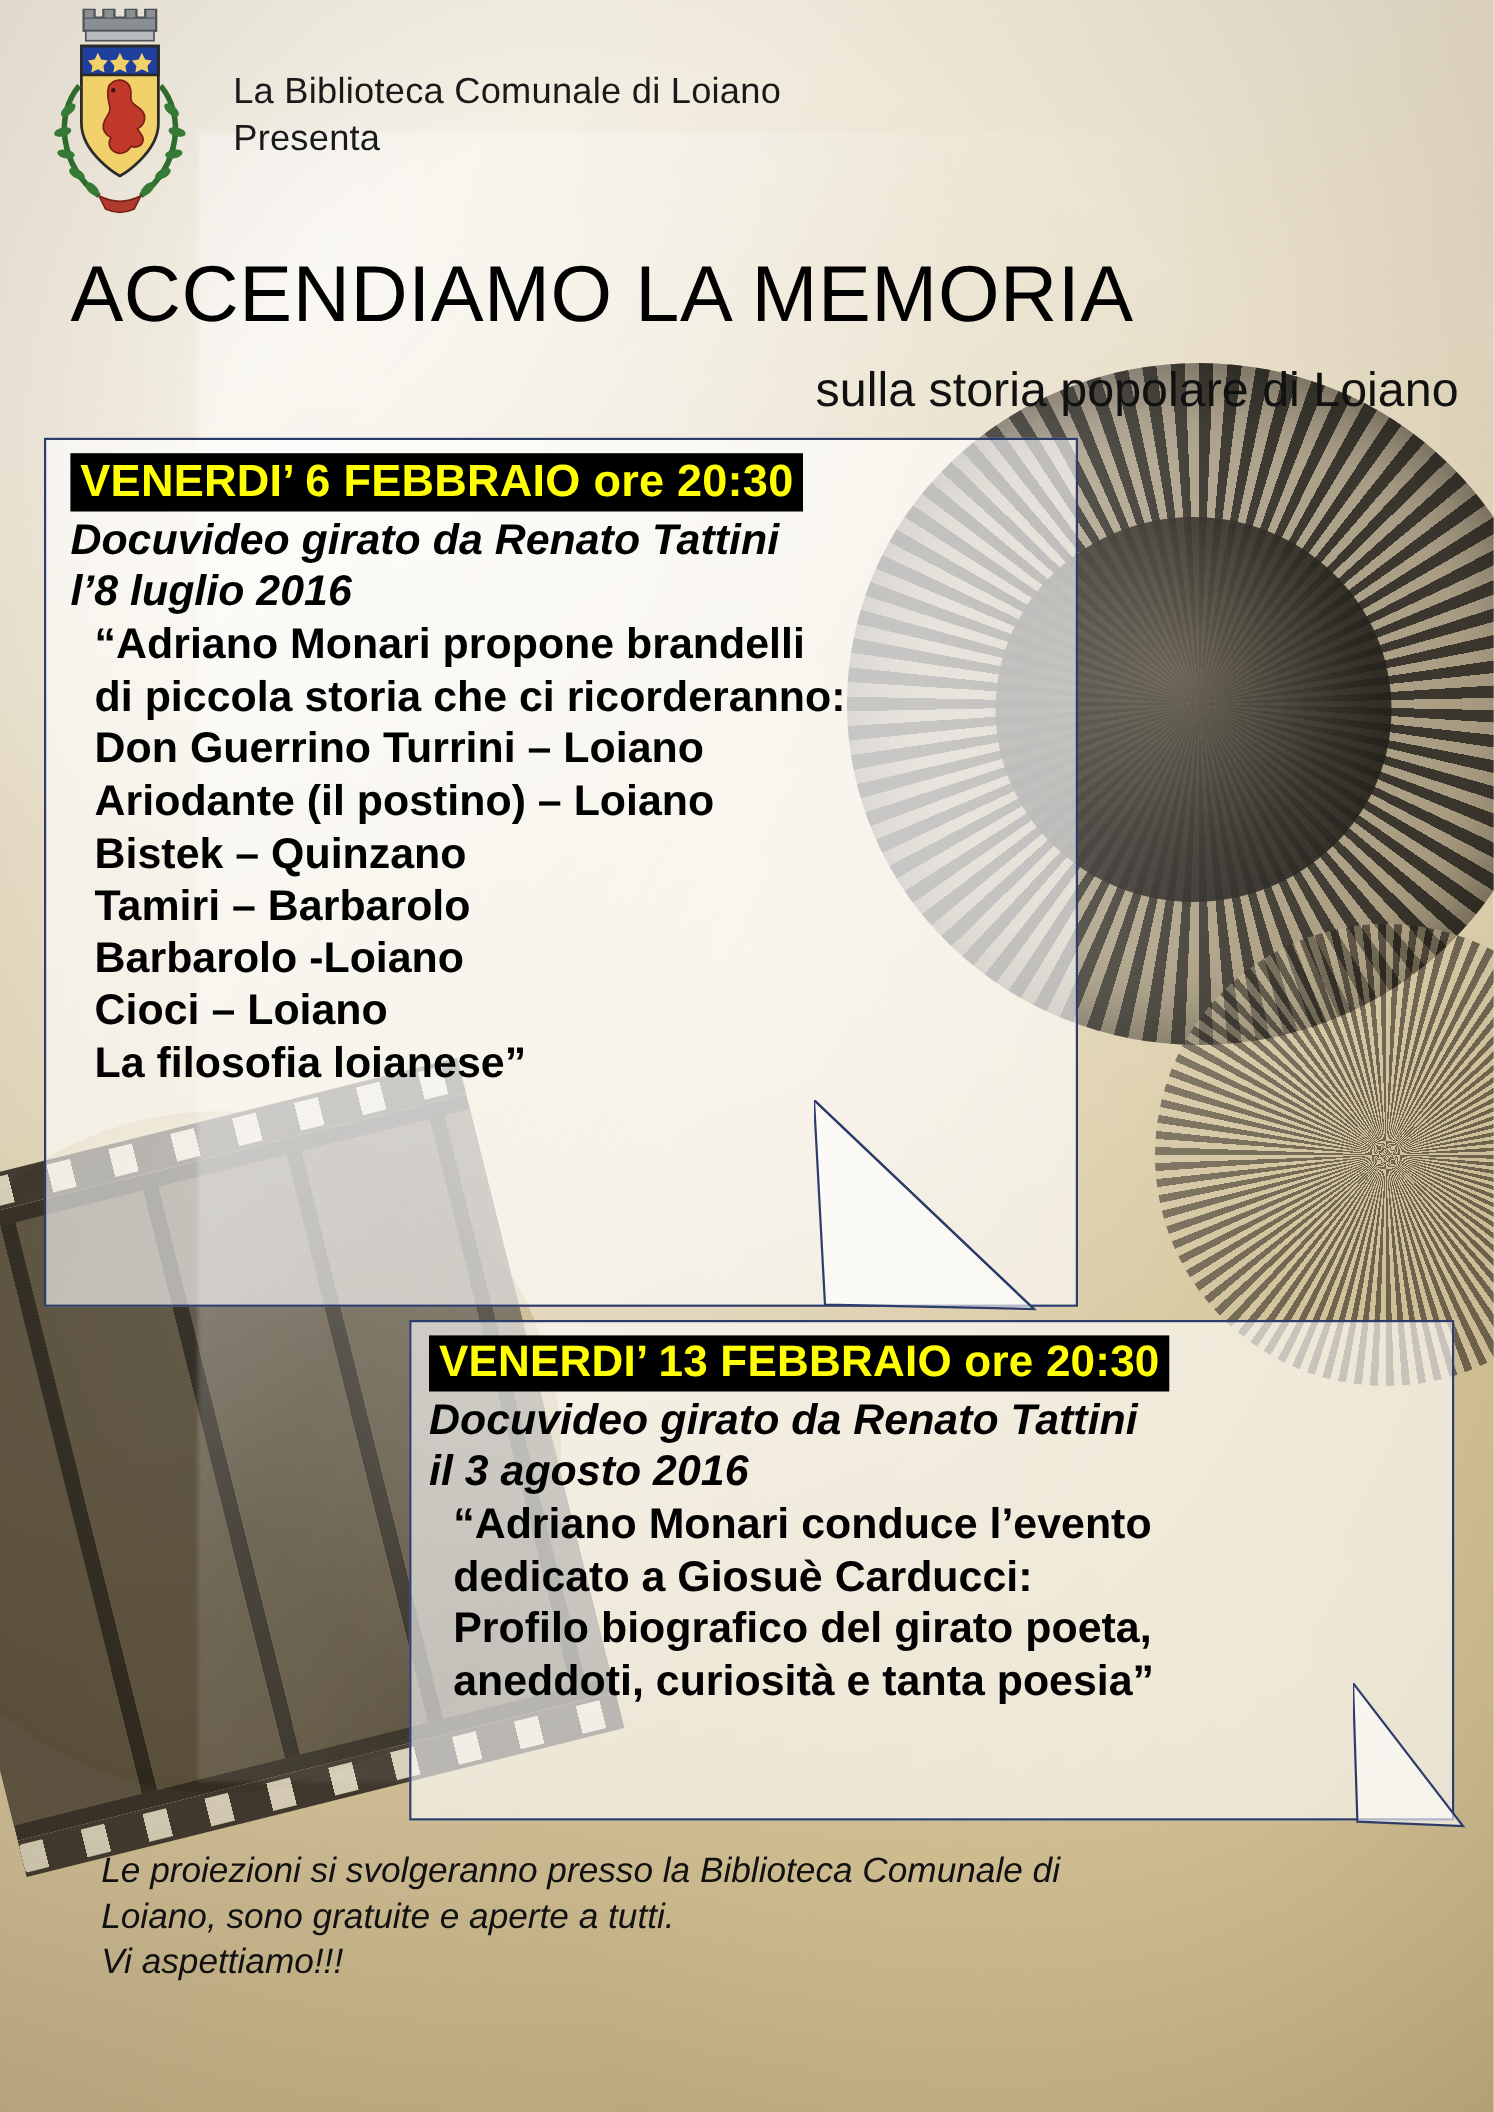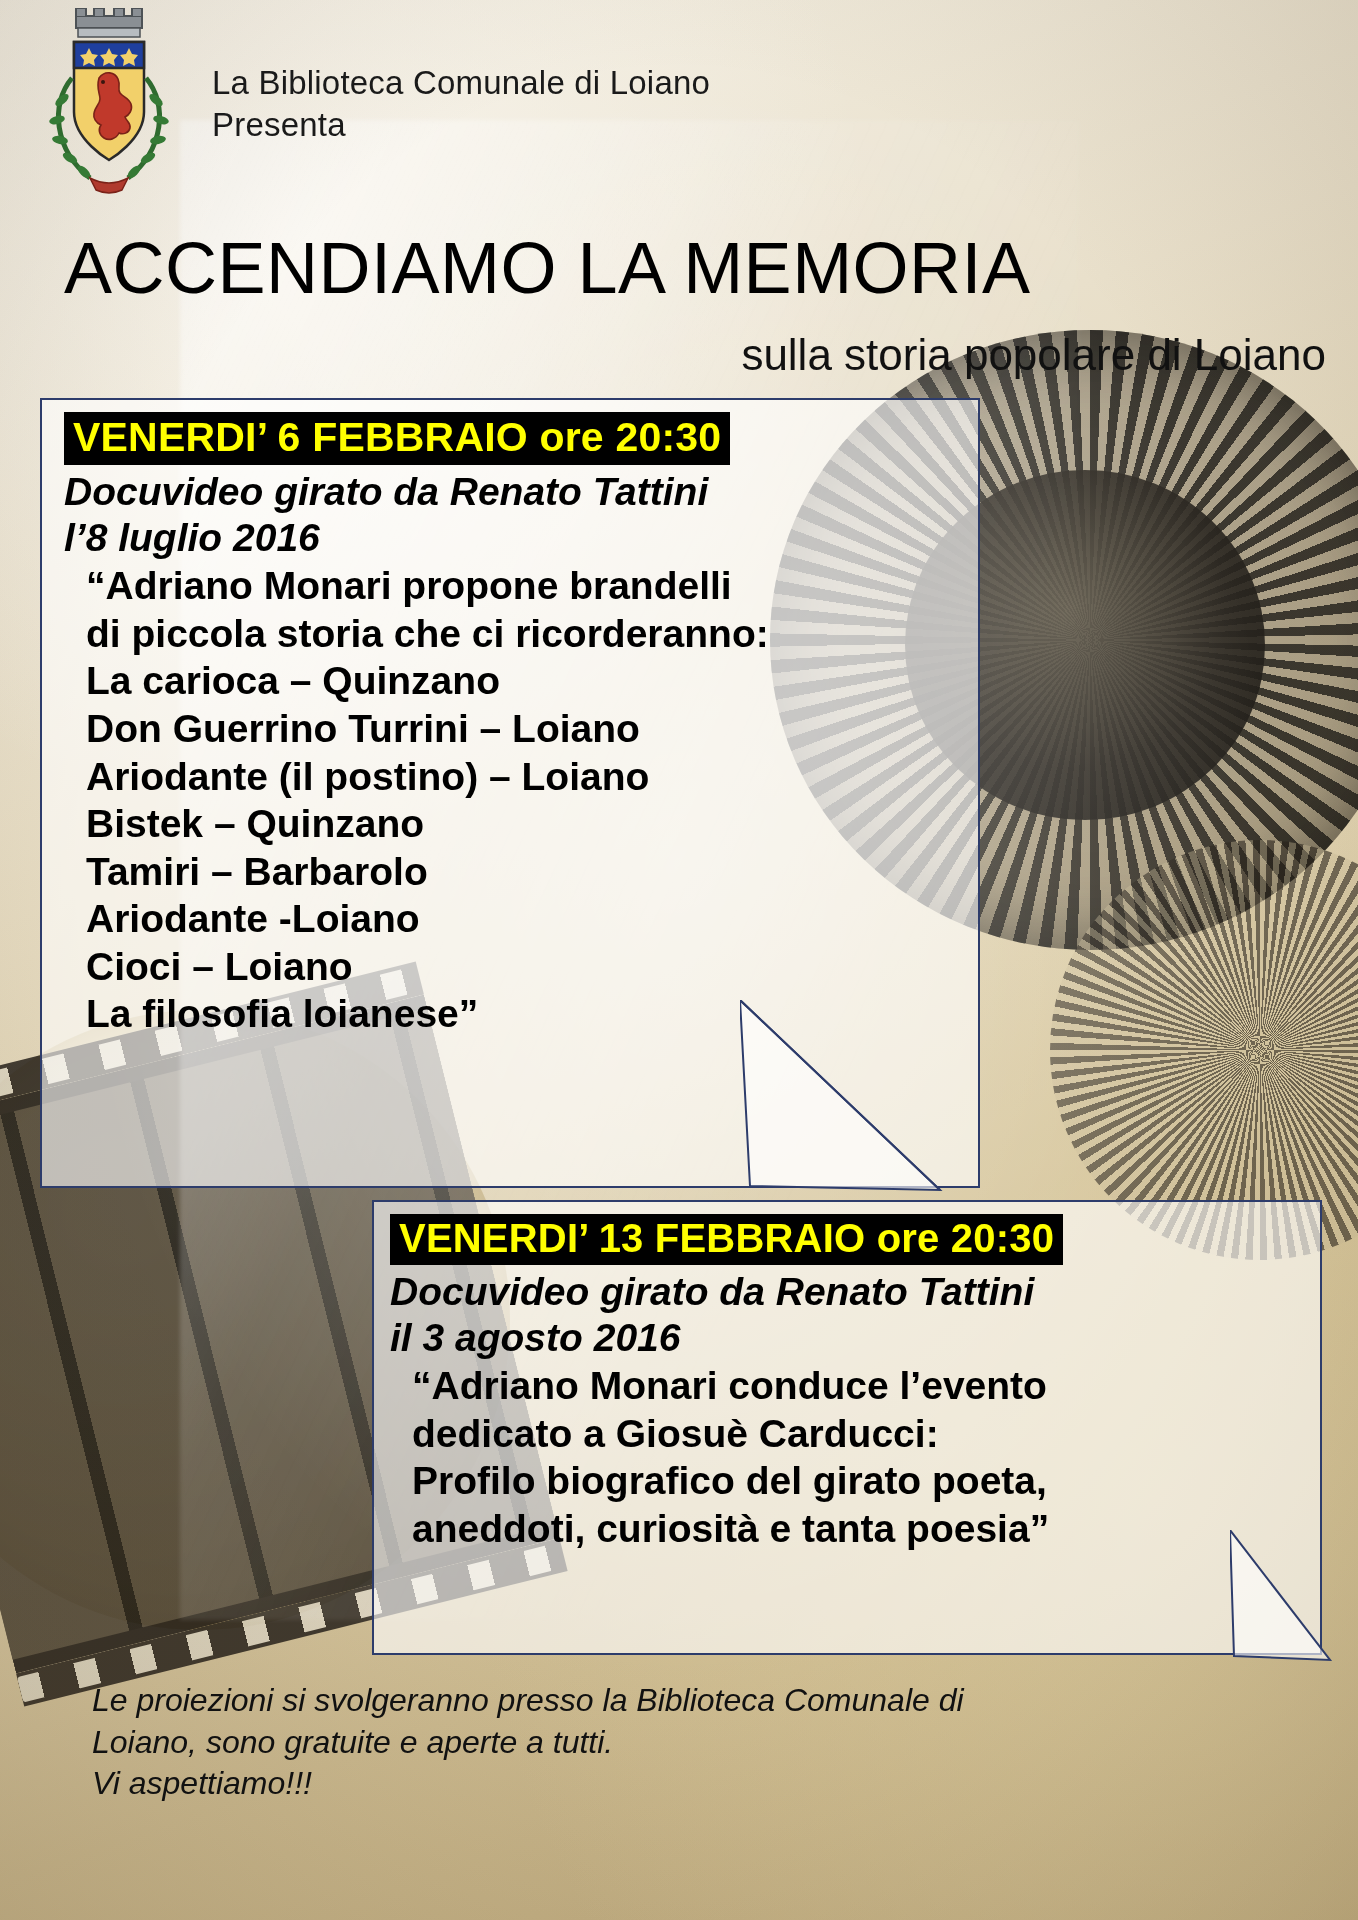--- a/index.html
+++ b/index.html
@@ -273,26 +273,25 @@
   <div class="callout" id="box1">
     <div class="boxbody">
       <span class="hl">VENERDI’ 6 FEBBRAIO ore 20:30</span>
       <div class="it-bold">
         <div class="ln">Docuvideo girato da Renato Tattini</div>
         <div class="ln">l’8 luglio 2016</div>
       </div>
       <div class="bold">
         <span class="ln">“Adriano Monari propone brandelli</span>
         <span class="ln">di piccola storia che ci ricorderanno:</span>
-        <span class="ln">La carioca – Quinzano</span>
         <span class="ln">Don Guerrino Turrini – Loiano</span>
         <span class="ln">Ariodante (il postino) – Loiano</span>
         <span class="ln">Bistek – Quinzano</span>
         <span class="ln">Tamiri – Barbarolo</span>
-        <span class="ln">Ariodante -Loiano</span>
+        <span class="ln">Barbarolo -Loiano</span>
         <span class="ln">Cioci – Loiano</span>
         <span class="ln">La filosofia loianese”</span>
       </div>
     </div>
   </div>
 
   <svg class="tail" style="left:740px; top:1000px; width:220px; height:200px;" viewBox="0 0 220 200">
     <polygon points="0,0 200,190 10,186" fill="rgba(255,255,255,0.62)" stroke="#2d3c6b" stroke-width="2"></polygon>
     <line x1="0" y1="0" x2="200" y2="190" stroke="#2d3c6b" stroke-width="2"></line>
   </svg>

